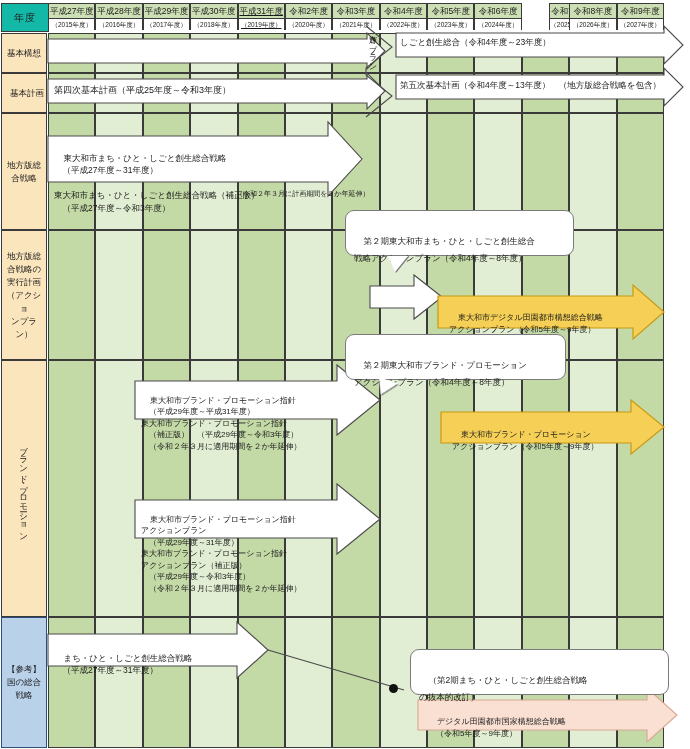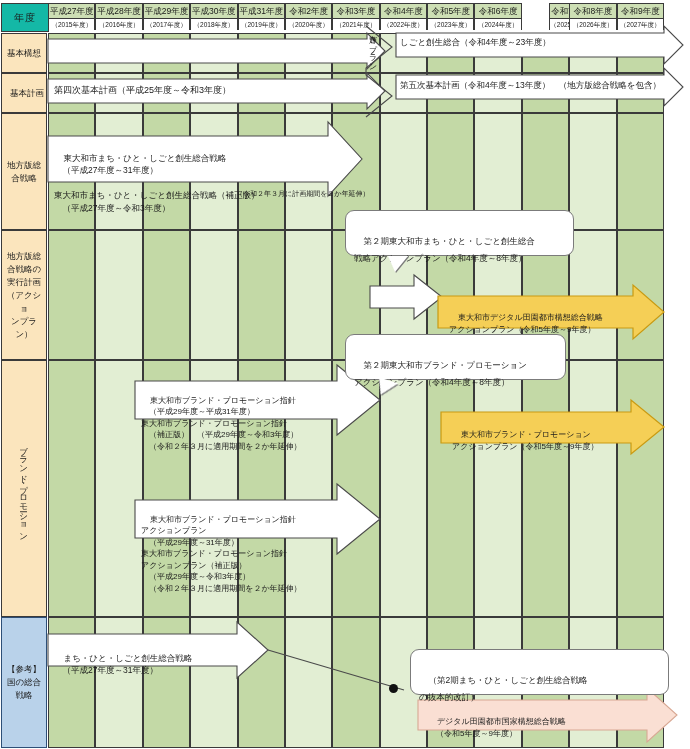--- a/index.html
+++ b/index.html
@@ -156,21 +156,21 @@
         <div class="y2" style="background: rgb(255, 255, 255); width: 100%; text-align: center; border-top: 1px solid rgb(58, 58, 58); box-sizing: border-box;">（2016年度）</div>
       </div>
       <div class="hdr-cell" style="left: 142.769px; width: 47.3846px; background: rgb(205, 223, 180);">
         <div class="y1">平成29年度</div>
         <div class="y2" style="background: rgb(255, 255, 255); width: 100%; text-align: center; border-top: 1px solid rgb(58, 58, 58); box-sizing: border-box;">（2017年度）</div>
       </div>
       <div class="hdr-cell" style="left: 190.154px; width: 47.3846px; background: rgb(205, 223, 180);">
         <div class="y1">平成30年度</div>
         <div class="y2" style="background: rgb(255, 255, 255); width: 100%; text-align: center; border-top: 1px solid rgb(58, 58, 58); box-sizing: border-box;">（2018年度）</div>
       </div>
-      <div class="hdr-cell" style="left: 237.538px; width: 47.3846px; background: rgb(205, 223, 180);">
+      <div class="hdr-cell" style="left: 237.538px; width: 47.3846px; background: rgb(205, 223, 180); text-decoration: underline;">
         <div class="y1">平成31年度</div>
         <div class="y2" style="background: rgb(255, 255, 255); width: 100%; text-align: center; border-top: 1px solid rgb(58, 58, 58); box-sizing: border-box;">（2019年度）</div>
       </div>
       <div class="hdr-cell" style="left: 284.923px; width: 47.3846px; background: rgb(205, 223, 180);">
         <div class="y1">令和2年度</div>
         <div class="y2" style="background: rgb(255, 255, 255); width: 100%; text-align: center; border-top: 1px solid rgb(58, 58, 58); box-sizing: border-box;">（2020年度）</div>
       </div>
       <div class="hdr-cell" style="left: 332.308px; width: 47.3846px; background: rgb(205, 223, 180);">
         <div class="y1">令和3年度</div>
         <div class="y2" style="background: rgb(255, 255, 255); width: 100%; text-align: center; border-top: 1px solid rgb(58, 58, 58); box-sizing: border-box;">（2021年度）</div>

